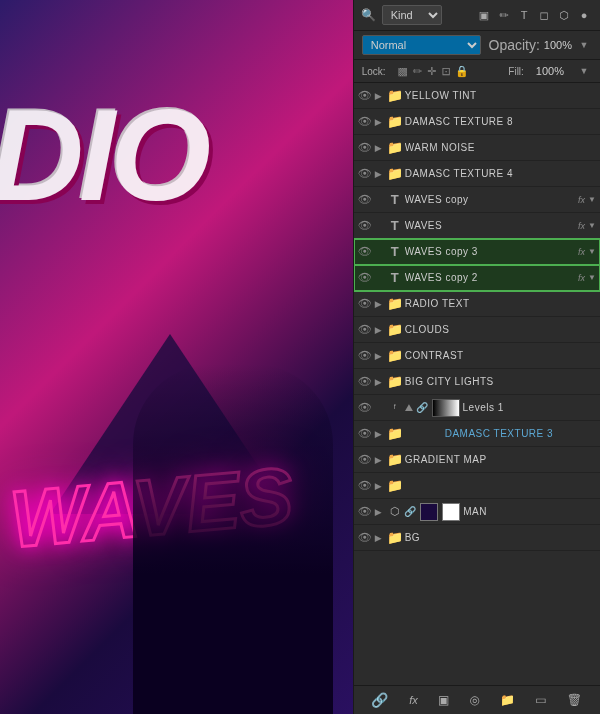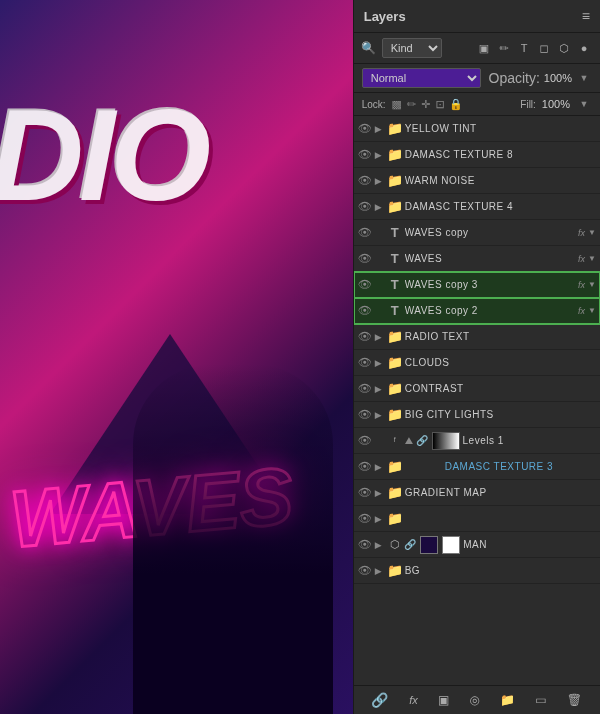--- a/index.html
+++ b/index.html
@@ -131,21 +131,21 @@
 
     .blend-opacity-row {
       display: flex;
       align-items: center;
       padding: 4px 8px;
       gap: 4px;
       border-bottom: 1px solid #1a1a1a;
     }
 
     .blend-dropdown {
-      background: #4c1d95;
+      background: #0369a1;
       border: 1px solid #555;
       color: #ccc;
       font-size: 11px;
       padding: 2px 4px;
       border-radius: 2px;
       flex: 1;
     }
 
     .opacity-label {
       color: #aaa;
@@ -155,21 +155,21 @@
 
     .opacity-value {
       color: #ccc;
       font-size: 11px;
     }
 
     .lock-row {
       display: flex;
       align-items: center;
       padding: 3px 8px;
-      gap: 6px;
+      gap: 12px;
       border-bottom: 1px solid #1a1a1a;
     }
 
     .lock-label {
       color: #aaa;
       font-size: 10px;
     }
 
     .lock-icons {
       display: flex;
@@ -327,24 +327,20 @@
 
 <div class="canvas-area">
   <div class="canvas-text-dio">DIO</div>
   <div class="mountain-shape"></div>
   <div class="canvas-text-waves">WAVES</div>
   <div class="person-silhouette"></div>
 </div>
 
 <div class="layers-panel">
 
-  <div class="panel-header">
-    <span class="panel-title">Layers</span>
-    <span class="panel-menu-icon">≡</span>
-  </div>
 
   <div class="search-bar">
     <span class="search-icon-area">🔍</span>
     <select class="kind-dropdown">
       <option>Kind</option>
     </select>
     <div class="toolbar-icons">
       <span class="toolbar-icon">▣</span>
       <span class="toolbar-icon">✏</span>
       <span class="toolbar-icon">T</span>

